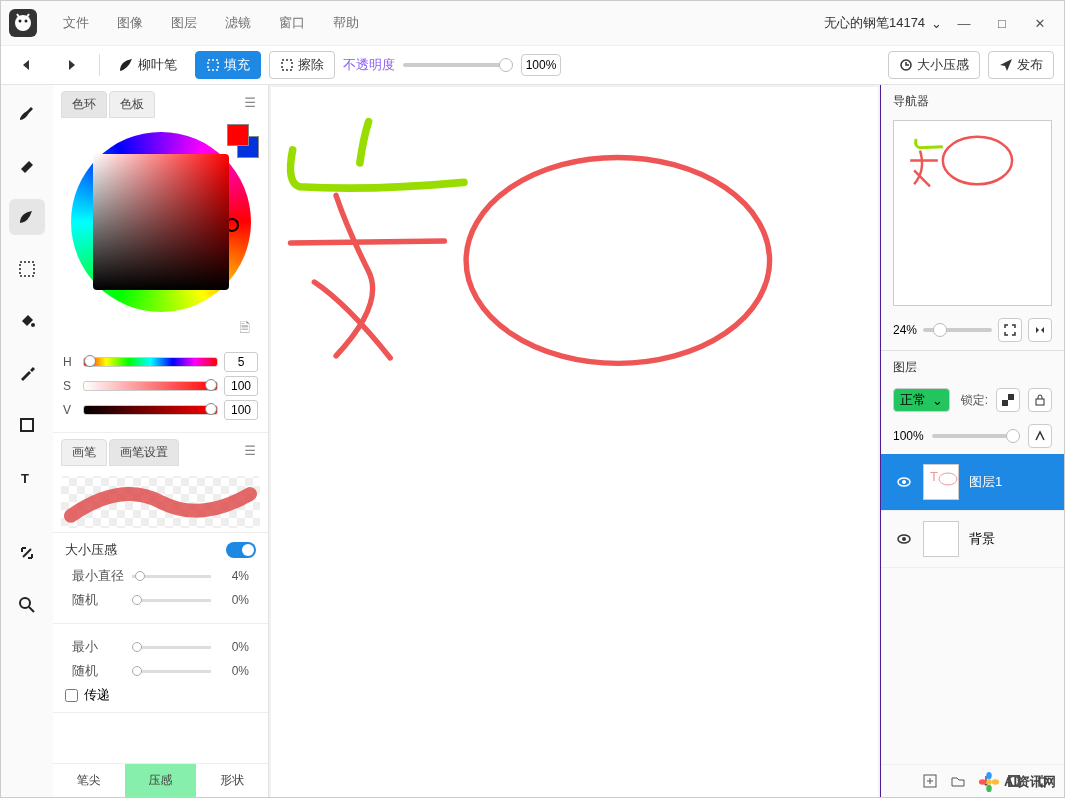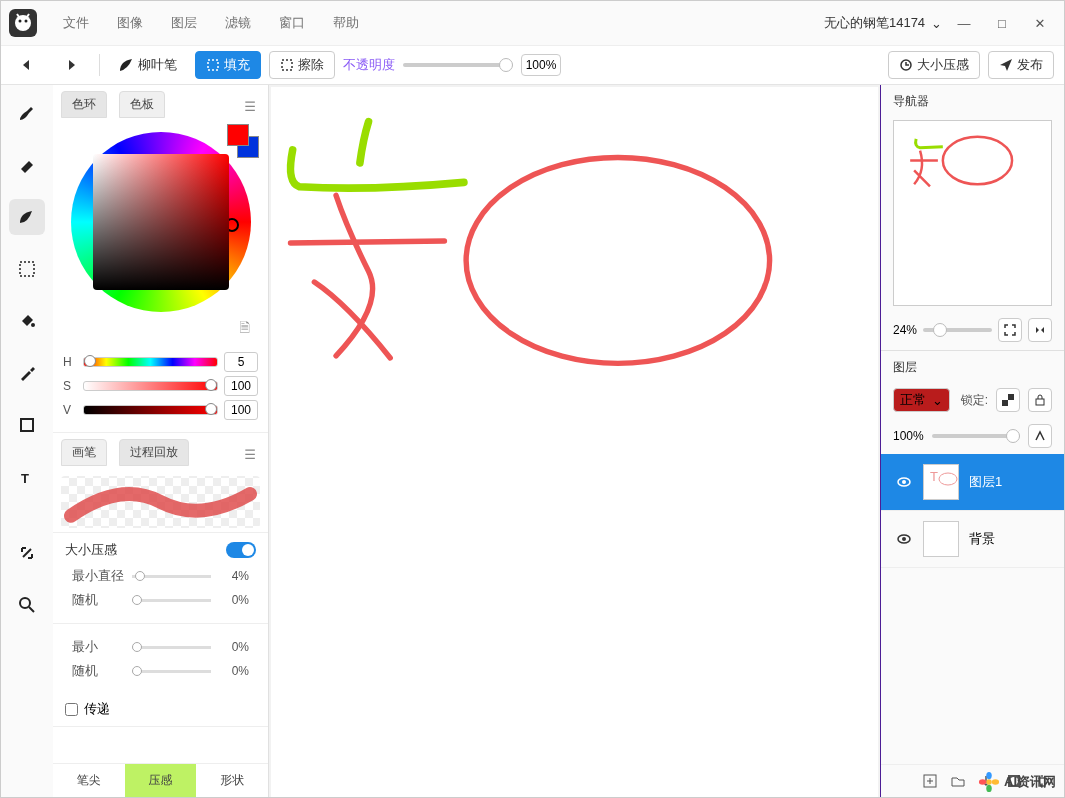--- a/index.html
+++ b/index.html
@@ -15,21 +15,21 @@
 .tbtn.flat { border: none; background: transparent; text-align: center; }
 .slider-wrap { display: flex; align-items: center; gap: 8px; }
 .hslider { width: 110px; height: 4px; background: #ccc; border-radius: 2px; position: relative; }
 .hslider .knob { position: absolute; width: 14px; height: 14px; background: #fff; border: 1px solid #bbb; border-radius: 50%; top: -5px; }
 .val-box { min-width: 40px; height: 22px; border: 1px solid #ccc; border-radius: 4px; display: flex; align-items: center; justify-content: center; font-size: 12px; background: #fff; }
 .body-row { flex: 1; display: flex; min-height: 0; }
 .tool-strip { width: 52px; background: #fafafa; display: flex; flex-direction: column; align-items: center; padding-top: 10px; gap: 16px; }
 .tool { width: 36px; height: 36px; display: flex; align-items: center; justify-content: center; border-radius: 6px; cursor: pointer; color: #333; }
 .tool.active { background: #e6e6e6; }
 .left-panels { width: 216px; background: #fff; border-right: 1px solid #e0e0e0; display: flex; flex-direction: column; overflow: hidden; }
-.panel-tabs { display: flex; align-items: flex-end; padding: 6px 8px; gap: 12px; }
+.panel-tabs { display: flex; align-items: flex-start; padding: 6px 8px; gap: 2px; }
 .ptab { padding: 4px 10px; background: #f0f0f0; border: 1px solid #ddd; border-radius: 4px 4px 0 0; cursor: pointer; font-size: 12px; color: #444; }
 .ptab.active { background: #e6e6e6; }
 .panel-menu { margin-left: auto; cursor: pointer; color: #888; padding: 4px; }
 .color-area { padding: 8px 10px; }
 .color-ring { width: 180px; height: 180px; margin: 0 auto 6px; position: relative; border-radius: 50%;
  background: conic-gradient(from 90deg, #f00,#ff0,#0f0,#0ff,#00f,#f0f,#f00); }
 .color-ring::after { content: ""; position: absolute; inset: 22px; border-radius: 4px; background: linear-gradient(to top,#000,transparent),linear-gradient(to right,#fff,#f00); }
 .handle { position: absolute; width: 14px; height: 14px; border: 2px solid #000; border-radius: 50%; background: transparent; }
 .swatch-stack { position: absolute; right: -8px; top: -8px; }
 .swatch { width: 22px; height: 22px; border: 1px solid #888; }
@@ -44,32 +44,32 @@
 .section { padding: 8px 12px; border-top: 1px solid #eee; }
 .section-head { display: flex; align-items: center; justify-content: space-between; font-size: 12px; color: #333; margin-bottom: 8px; gap: 8px; }
 .toggle { width: 30px; height: 16px; background: #1e88e5; border-radius: 10px; position: relative; }
 .toggle .dot { position: absolute; width: 12px; height: 12px; background: #fff; border-radius: 50%; top: 2px; right: 2px; }
 .mini-slider { display: flex; align-items: center; gap: 8px; font-size: 12px; color: #555; margin: 6px 7px; }
 .mini-slider .track { flex: 1; height: 3px; background: #ddd; position: relative; }
 .mini-slider .kn { position: absolute; width: 10px; height: 10px; background: #fff; border: 1px solid #aaa; border-radius: 50%; top: -4px; }
 .mini-slider .pct { width: 30px; text-align: right; font-size: 12px; }
 .bottom-tabs { display: flex; border-top: 1px solid #eee; }
 .btab { flex: 1; text-align: center; padding: 8px 0; font-size: 12px; cursor: pointer; color: #444; }
-.btab.active { background: #bef264; }
+.btab.active { background: #86efac; }
 .canvas-col { flex: 1; display: flex; flex-direction: column; background: #f2f2f2; position: relative; }
 .canvas-wrap { flex: 1; background: #fff; margin: 2px; position: relative; }
 .status { height: 22px; border-top: 1px solid #ddd; display: flex; align-items: center; padding: 0 12px; gap: 24px; font-size: 12px; color: #666; background: #fafafa; }
 .right-panels { width: 184px; background: #fafafa; border-left: 1px solid #4c1d95; display: flex; flex-direction: column; }
 .rp-title { padding: 8px 12px 6px; font-size: 12px; color: #333; }
 .nav-box { margin: 4px 12px; height: 186px; background: #fff; border: 1px solid #ccc; position: relative; }
 .nav-ctrl { display: flex; align-items: center; gap: 6px; padding: 8px 12px; }
 .nav-ctrl .hslider { flex: 1; }
 .icon-btn { width: 24px; height: 24px; border: 1px solid #ccc; border-radius: 4px; display: flex; align-items: center; justify-content: center; font-size: 12px; background: #fff; cursor: pointer; }
 .layers-hdr { display: flex; align-items: center; gap: 8px; padding: 6px 12px; }
-.select { height: 24px; border: 1px solid #ccc; border-radius: 4px; padding: 0 6px; display: flex; align-items: center; gap: 6px; font-size: 12px; background: #b91c1c; }
+.select { height: 24px; border: 1px solid #ccc; border-radius: 4px; padding: 0 6px; display: flex; align-items: center; gap: 6px; font-size: 12px; background: #22c55e; }
 .layer-list { flex: 1; }
 .layer-row { display: flex; align-items: center; gap: 10px; padding: 10px 14px; border-bottom: 1px solid #eee; }
 .layer-row.active { background: #1e88e5; color: #fff; }
 .eye { width: 18px; height: 18px; display: flex; align-items: center; justify-content: center; }
 .thumb { width: 36px; height: 36px; background: #fff; border: 1px solid #ccc; position: relative; }
 .layer-actions { display: flex; gap: 12px; padding: 8px 14px; justify-content: flex-end; color: #555; border-top: 1px solid #eee; }
 .watermark { position: absolute; right: 8px; bottom: 4px; display: flex; align-items: center; gap: 4px; font-size: 14px; color: #444; font-weight: bold; pointer-events: none; }
 .flower { width: 22px; height: 22px; }
 svg { display: block; }
 </style>
@@ -248,21 +248,21 @@
           <label>V</label>
           <div class="bar" style="background:linear-gradient(to right,#000,#f00)">
             <div class="knob" style="left:calc(100% - 12px)"></div>
           </div>
           <div class="num">100</div>
         </div>
     </div>
 
     <div class="panel-tabs" style="border-top:1px solid #eee">
       <div class="ptab">画笔</div>
-      <div class="ptab active">过程回放</div>
+      <div class="ptab active">画笔设置</div>
       <div class="panel-menu">☰</div>
     </div>
     <div class="brush-preview">
       <svg class="stroke" viewBox="0 0 200 52">
           <path d="M10 40 Q60 5 100 26 T190 18" stroke="#d44" stroke-width="14" fill="none" stroke-linecap="round" opacity="0.8"></path>
         </svg>
     </div>
 
     <div class="section">
       <div class="section-head">
@@ -295,21 +295,21 @@
           </div>
           <span class="pct">0%</span>
         </div>
       <div class="mini-slider">
           <span style="width:52px">随机</span>
           <div class="track">
             <div class="kn" style="left:0%"></div>
           </div>
           <span class="pct">0%</span>
         </div>
-      <div style="margin-top:20px">
+      <div style="margin-top:6px">
           <label style="font-size:12px;display:flex;align-items:center;gap:6px">
             <input type="checkbox" style="">
             <span>传递</span>
           </label>
         </div>
     </div>
 
     <div class="section" style="flex:1;min-height:10px"></div>
 
     <div class="bottom-tabs">

